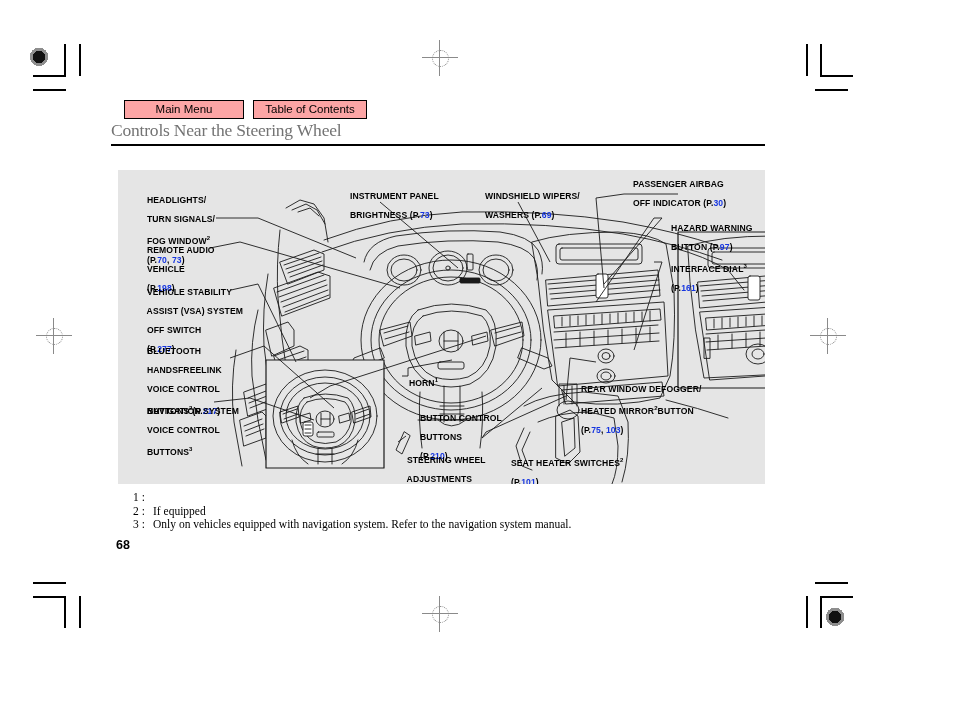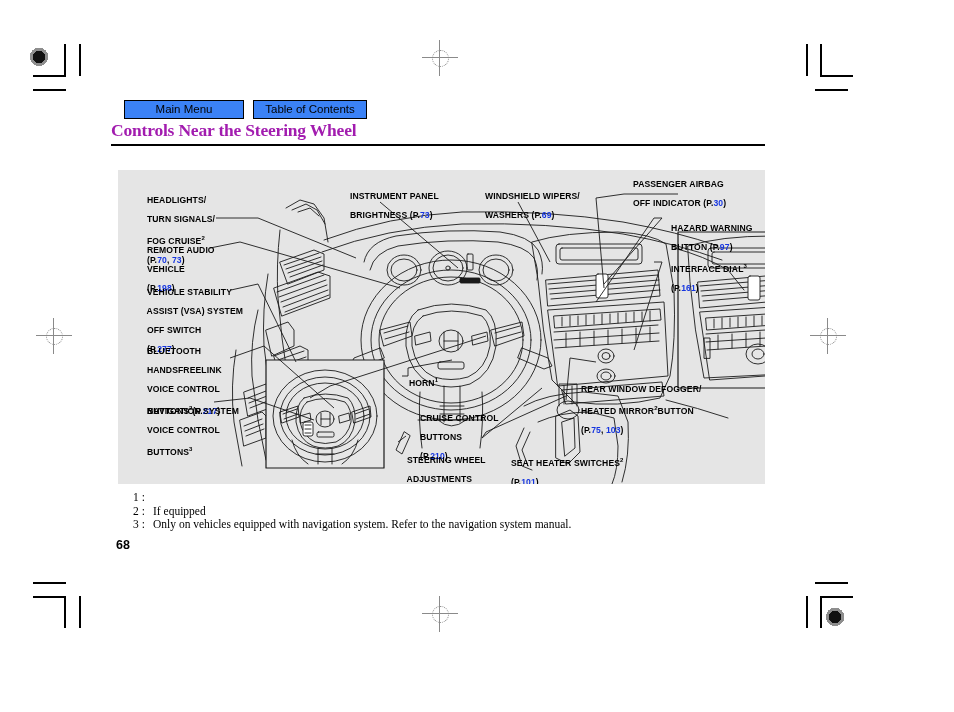--- a/index.html
+++ b/index.html
@@ -53,42 +53,42 @@
   
   .navbar {
     position: absolute;
     left: 124px;
     top: 100px;
     display: flex;
     gap: 9px;
   }
   .nav-btn {
     border: 1px solid #000;
-    background: #3b82f6;
+    background: #fca5a5;
     font-size: 11.5px;
     font-family: "Liberation Sans", sans-serif;
     color: #000;
     padding: 2px 0 3px;
     text-align: center;
     line-height: 12px;
     box-sizing: border-box;
   }
   .nav-btn.main-menu { width: 120px; }
   .nav-btn.toc { width: 114px; }
 
   
   .page-title {
     position: absolute;
     left: 111px;
     top: 120px;
     font-family: "Liberation Serif", serif;
-    font-weight: bold;
+    font-weight: normal;
     font-size: 17.5px;
     letter-spacing: -0.2px;
-    color: #a21caf;
+    color: #737373;
     white-space: nowrap;
   }
   .title-rule {
     position: absolute;
     left: 111px;
     top: 144px;
     width: 654px;
     height: 2px;
     background: #000;
   }
@@ -396,21 +396,21 @@
         <path d="M364 268 L424 218"></path>
 
         <path d="M452 188 L478 192"></path>
         <path d="M452 188 L448 230"></path>
       </g>
     </svg>
 
     <div class="lbl" style="left:14px;top:16px;">
       <span>HEADLIGHTS/</span><br>
       <span>TURN SIGNALS/</span><br>
-      <span>FOG CRUISE</span><span class="sup">2</span><br>
+      <span>FOG WINDOW</span><span class="sup">2</span><br>
       <span>(P.</span><span class="pg">70</span><span>, </span><span class="pg">73</span><span>)</span>
     </div>
 
     <div class="lbl" style="left:14px;top:66px;">
       <span>REMOTE AUDIO</span><br>
       <span>VEHICLE</span><br>
       <span>(P.</span><span class="pg">198</span><span>)</span>
     </div>
 
     <div class="lbl" style="left:14px;top:108px;">
@@ -456,21 +456,21 @@
     <div class="lbl" style="left:538px;top:82px;">
       <span>INTERFACE DIAL</span><span class="sup">3</span><br>
       <span>(P.</span><span class="pg">161</span><span>)</span>
     </div>
 
     <div class="lbl" style="left:276px;top:196px;">
       <span>HORN</span><span class="sup">1</span>
     </div>
 
     <div class="lbl" style="left:287px;top:234px;">
-      <span>CRUISE CONTROL</span><br>
+      <span>BUTTON CONTROL</span><br>
       <span>BUTTONS</span><br>
       <span>(P.</span><span class="pg">210</span><span>)</span>
     </div>
 
     <div class="lbl" style="left:274px;top:276px;">
       <span>STEERING WHEEL</span><br>
       <span>ADJUSTMENTS</span><br>
       
     </div>
 

